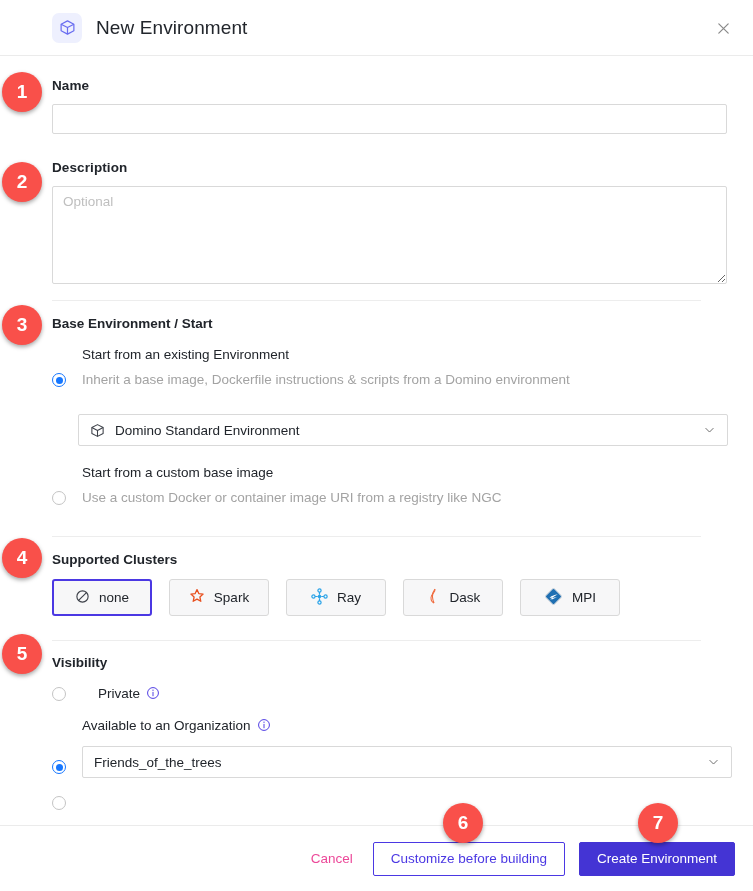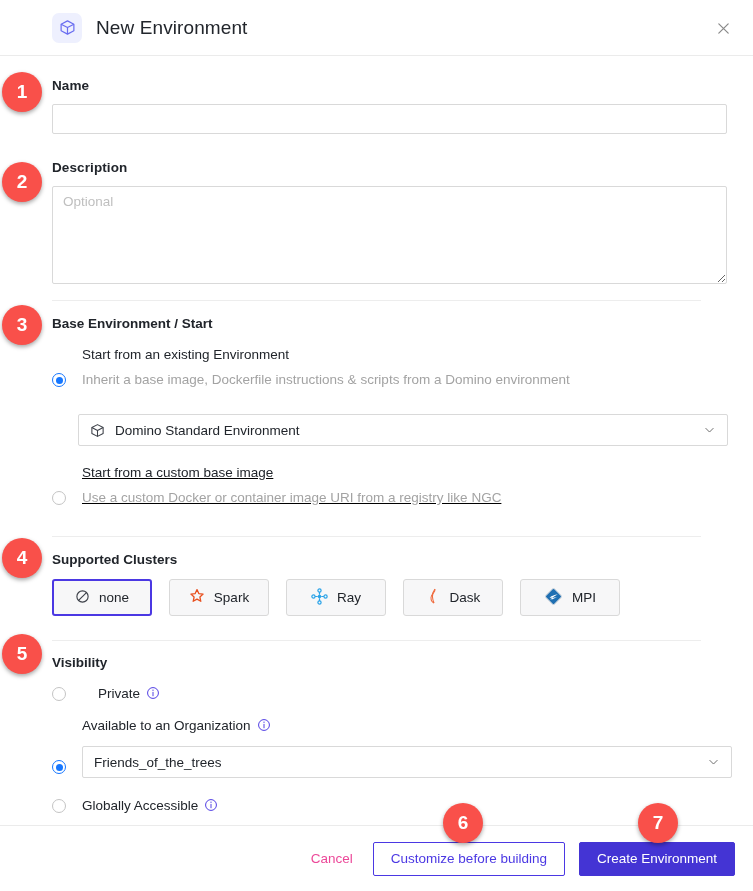--- a/index.html
+++ b/index.html
@@ -310,21 +310,21 @@
           </svg>
         </span>
         <span class="val">Domino Standard Environment</span>
         <span class="chev">
           <svg width="13" height="13" viewBox="0 0 16 16" fill="none" stroke="#6b6b6b" stroke-width="1.2" stroke-linecap="round" stroke-linejoin="round">
             <path d="M3.5 6 8 10.5 12.5 6"></path>
           </svg>
         </span>
       </div>
 
-      <div class="opt-row" style="margin-top:17px;text-decoration:underline;">
+      <div class="opt-row" style="margin-top:17px;">
         <div class="opt-radio-col" style="align-items:flex-end; padding-bottom:3px;">
           <div class="radio"></div>
         </div>
         <div>
           <div class="opt-title">Start from a custom base image</div>
           <div class="opt-desc">Use a custom Docker or container image URI from a registry like NGC</div>
         </div>
       </div>
     </div>
 
@@ -432,29 +432,20 @@
               </svg>
             </span>
           </div>
         </div>
       </div>
 
       <div class="opt-row" style="margin-top:18px; align-items:center;">
         <div class="opt-radio-col">
           <div class="radio"></div>
         </div>
-        <div class="opt-title">
-          <span>Globally Accessible</span><span class="info">
-              <svg width="14" height="14" viewBox="0 0 16 16" fill="none" stroke="#4b38e3" stroke-width="1.1">
-                <circle cx="8" cy="8" r="6.2"></circle>
-                <path d="M8 7.2v4" stroke-linecap="round"></path>
-                <circle cx="8" cy="4.8" r=".75" fill="#4b38e3" stroke="none"></circle>
-              </svg>
-            </span>
-        </div>
       </div>
     </div>
   </div>
 
   <div class="footer">
     <button class="btn-text">Cancel</button>
     <button class="btn-outline">Customize before building</button>
     <button class="btn-primary">Create Environment</button>
   </div>
 

